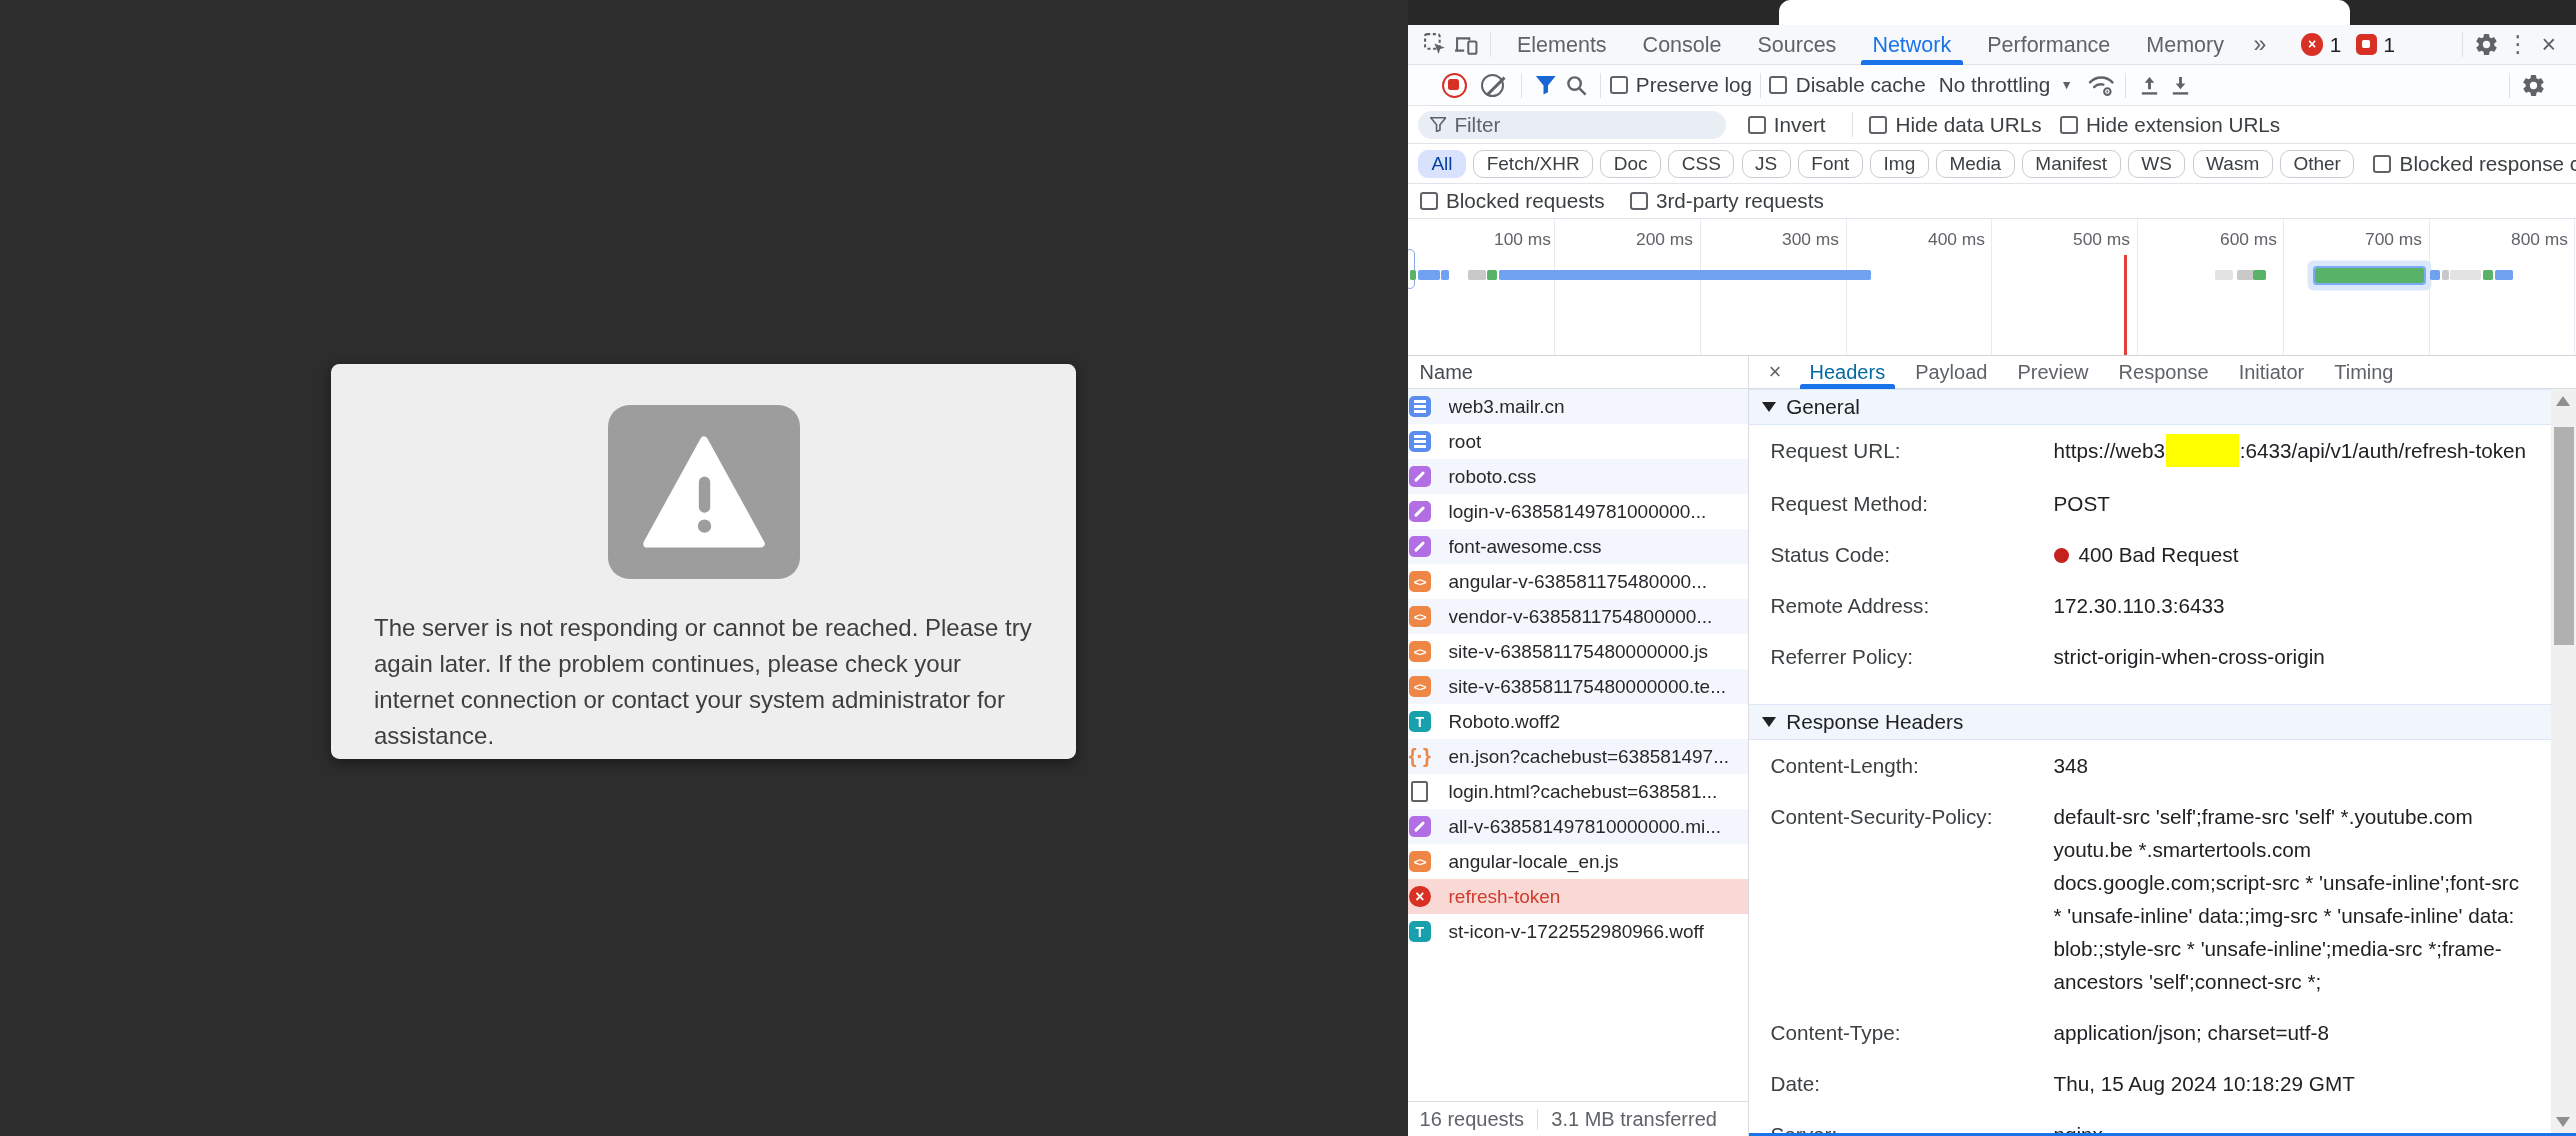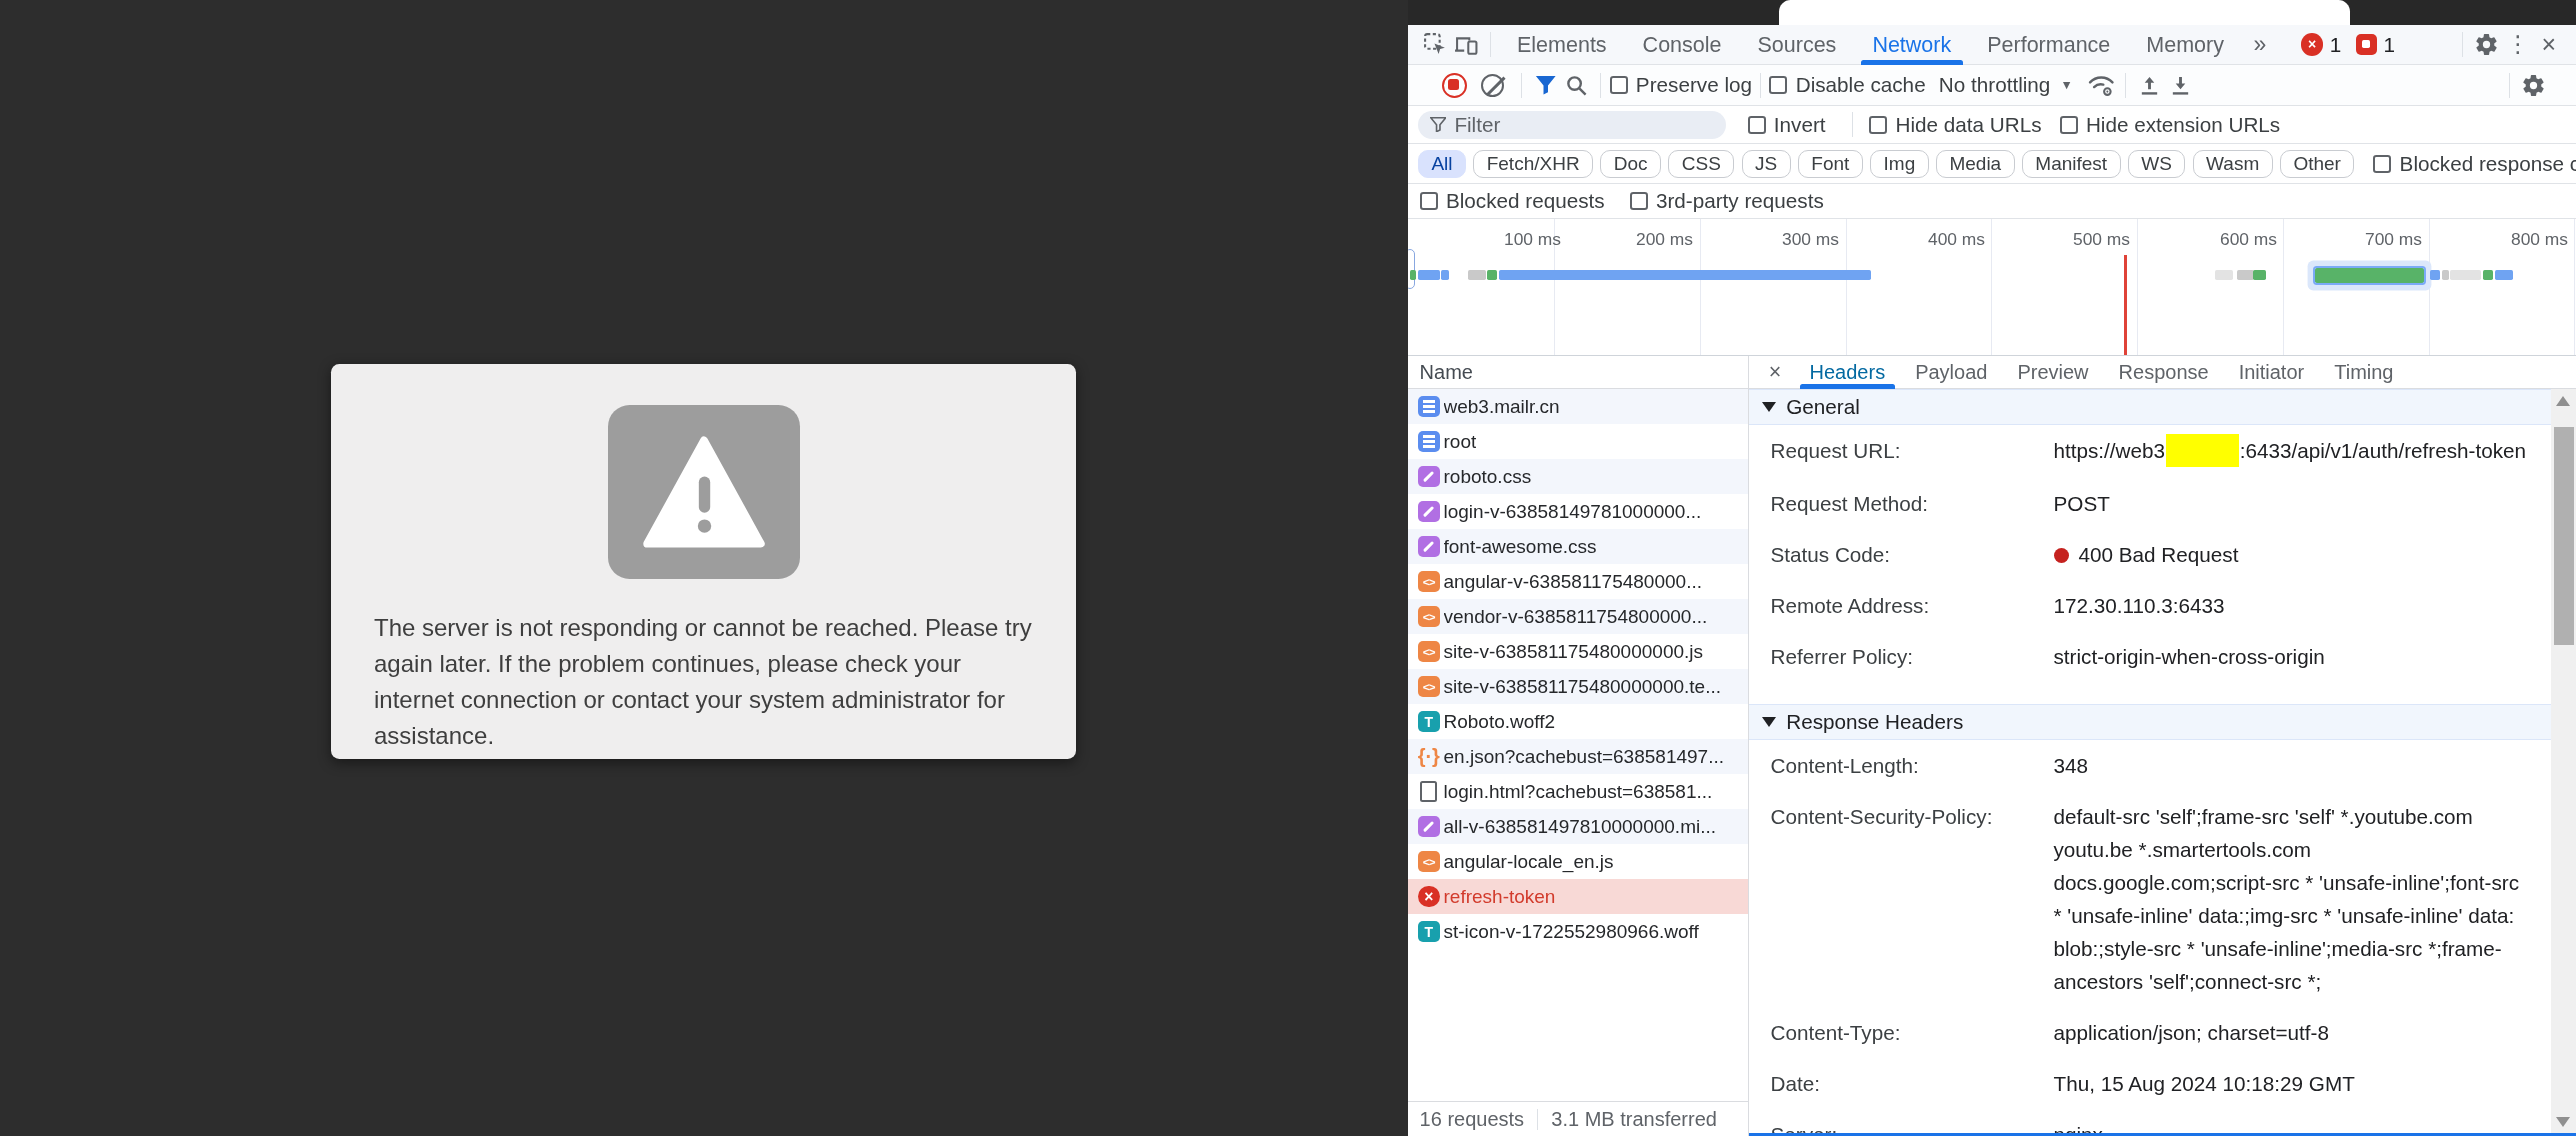--- a/index.html
+++ b/index.html
@@ -74,21 +74,21 @@
   .wbar { position:absolute; height:10px; top:51px; border-radius:1.7px; }
   .wbar.sel-halo { outline:2.5px solid #7baaf7; box-shadow:0 0 0 7.4px #dbe7fb; height:15px; top:49px; }
   .marker { position:absolute; top:36px; bottom:0; width:2.5px; }
   .ovl-handle { position:absolute; left:-3.3px; top:30px; width:10px; height:40px; border:1.7px solid #88a7e0; background:#fff; border-radius:5px; }
 
   .main { flex:1; display:flex; min-height:0; }
   .name-col { width:341px; flex:none; border-right:0.8px solid #dadce0; display:flex; flex-direction:column; background:#fff; }
   .name-header { height:33px; line-height:33px; flex:none; padding-left:11.6px; font-size:20px; color:#454b52;
                  border-bottom:0.8px solid #dadce0; }
   .req-list { flex:1; overflow:hidden; }
-  .req-row { height:35px; display:flex; align-items:center; gap:4px; padding-left:10px; font-size:19px; color:#26282b;
+  .req-row { height:35px; display:flex; align-items:center; gap:18px; padding-left:1px; font-size:19px; color:#26282b;
              white-space:nowrap; overflow:hidden; }
   .req-row.alt { background:#f3f6fc; }
   .req-row.err { background:#f8d9d6; color:#d23b2c; }
   .fic { width:21.5px; height:21.5px; border-radius:5px; flex:none; display:flex; align-items:center; justify-content:center; position:relative; }
   .fic.doc { background:#5b8def; }
   .fic.doc::before { content:""; width:11.6px; height:2.5px; background:#fff; box-shadow:0 5px 0 #fff,0 -5px 0 #fff; }
   .fic.css { background:#b16fe3; }
   .fic.css::before { content:""; width:2.9px; height:13.2px; background:#fff; transform:rotate(45deg); border-radius:1.7px; }
   .fic.js { background:#ee8645; color:#fff; }
   .fic.js::before { content:"<>"; font-size:11.6px; font-weight:bold; letter-spacing:-0.8px; }
@@ -304,21 +304,21 @@
       </label>
       <label class="cbrow">
         <span class="cb"></span>
         <span class="cb-label">3rd-party requests</span>
       </label>
     </div>
 
     <div class="timeline" id="timeline">
       <span class="ovl-handle"></span>
     <span class="gridline" style="left: 146px;"></span>
-        <span class="tick-label" style="left: 62px;">100 ms</span>
+        <span class="tick-label" style="left: 52px;">100 ms</span>
         <span class="gridline" style="left: 292px;"></span>
         <span class="tick-label" style="left: 194px;">200 ms</span>
         <span class="gridline" style="left: 438px;"></span>
         <span class="tick-label" style="left: 340px;">300 ms</span>
         <span class="gridline" style="left: 583px;"></span>
         <span class="tick-label" style="left: 486px;">400 ms</span>
         <span class="gridline" style="left: 729px;"></span>
         <span class="tick-label" style="left: 631px;">500 ms</span>
         <span class="gridline" style="left: 875px;"></span>
         <span class="tick-label" style="left: 778px;">600 ms</span>

